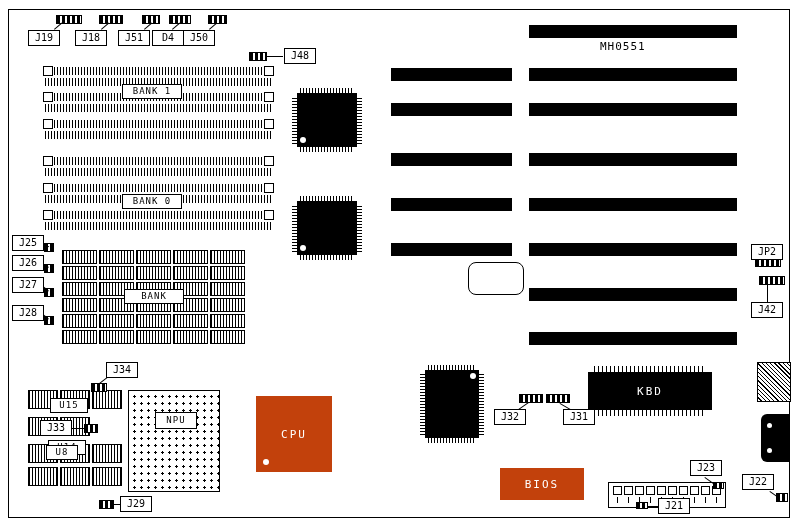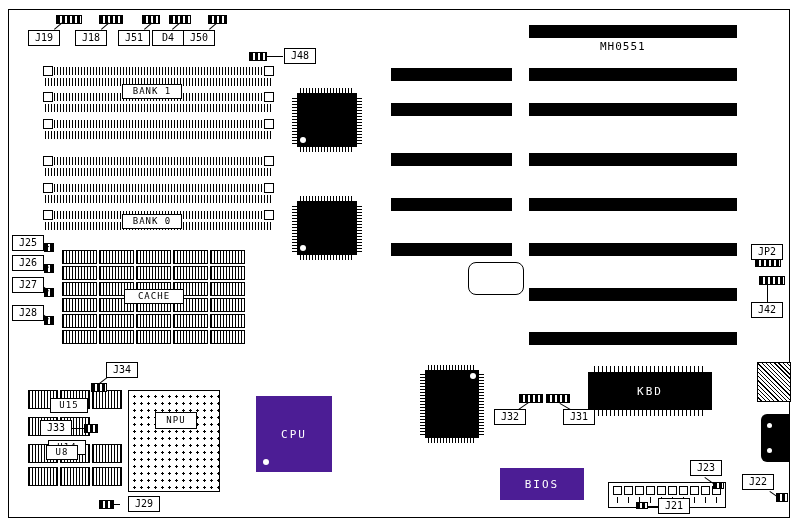--- a/index.html
+++ b/index.html
@@ -29,21 +29,21 @@
            background:repeating-linear-gradient(90deg,#000 0 1px,transparent 1px 3px)}
   .qfp .pl{position:absolute;top:8px;bottom:8px;left:0;width:5px;
            background:repeating-linear-gradient(0deg,#000 0 1px,transparent 1px 3px)}
   .qfp .pr{position:absolute;top:8px;bottom:8px;right:0;width:5px;
            background:repeating-linear-gradient(0deg,#000 0 1px,transparent 1px 3px)}
   .dot{position:absolute;width:6px;height:6px;border-radius:50%;background:#fff;z-index:3}
   .roundbox{position:absolute;border:1px solid #000;border-radius:8px;background:#fff}
   .npu{position:absolute;border:1px solid #000;
        background-image:radial-gradient(#000 1px,transparent 1.3px);
        background-size:7px 7px;background-position:2px 2px}
-  .blk{position:absolute;background:#4c1d95;color:#fff;display:flex;align-items:center;
+  .blk{position:absolute;background:#c2410c;color:#fff;display:flex;align-items:center;
        justify-content:center;font-size:11px;letter-spacing:2px}
   .kbdwrap{position:absolute}
   .fr{height:6px;margin:0 6px;background:repeating-linear-gradient(90deg,#000 0 1px,transparent 1px 4px)}
   .kbody{height:38px;background:#000;color:#fff;display:flex;align-items:center;justify-content:center;
          font-size:11px;letter-spacing:2px}
   .dipsw{position:absolute;border:1px solid #000;background:#fff}
   .hatch{position:absolute;border:1px solid #000;
          background:repeating-linear-gradient(45deg,#fff 0 2px,#000 2px 3px)}
   .connkb{position:absolute;background:#000;border-radius:6px 0 0 6px}
 </style>
@@ -73,21 +73,21 @@
   <div class="roundbox" style="left:468px;top:262px;width:54px;height:31px"></div>
 
   <div class="simm" style="left:45px;top:66px"></div>
   <div class="simm" style="left:45px;top:92px"></div>
   <div class="simm" style="left:45px;top:119px"></div>
   <div class="simm" style="left:45px;top:156px"></div>
   <div class="simm" style="left:45px;top:183px"></div>
   <div class="simm" style="left:45px;top:210px"></div>
 
   <div class="ovl" style="left:122px;top:84px;width:52px">BANK 1</div>
-  <div class="ovl" style="left:122px;top:214px;width:52px">BANK 0</div>
+  <div class="ovl" style="left:122px;top:194px;width:52px">BANK 0</div>
 
   <div style="position:absolute;left:62px;top:250px;width:185px;height:95px">
       <div style="position: absolute; border: 1px solid rgb(0, 0, 0); background: repeating-linear-gradient(90deg, rgb(0, 0, 0) 0px, rgb(0, 0, 0) 1px, rgb(255, 255, 255) 1px, rgb(255, 255, 255) 3px); left: 0px; top: 0px; width: 33px; height: 12px;"></div>
       <div style="position: absolute; border: 1px solid rgb(0, 0, 0); background: repeating-linear-gradient(90deg, rgb(0, 0, 0) 0px, rgb(0, 0, 0) 1px, rgb(255, 255, 255) 1px, rgb(255, 255, 255) 3px); left: 37px; top: 0px; width: 33px; height: 12px;"></div>
       <div style="position: absolute; border: 1px solid rgb(0, 0, 0); background: repeating-linear-gradient(90deg, rgb(0, 0, 0) 0px, rgb(0, 0, 0) 1px, rgb(255, 255, 255) 1px, rgb(255, 255, 255) 3px); left: 74px; top: 0px; width: 33px; height: 12px;"></div>
       <div style="position: absolute; border: 1px solid rgb(0, 0, 0); background: repeating-linear-gradient(90deg, rgb(0, 0, 0) 0px, rgb(0, 0, 0) 1px, rgb(255, 255, 255) 1px, rgb(255, 255, 255) 3px); left: 111px; top: 0px; width: 33px; height: 12px;"></div>
       <div style="position: absolute; border: 1px solid rgb(0, 0, 0); background: repeating-linear-gradient(90deg, rgb(0, 0, 0) 0px, rgb(0, 0, 0) 1px, rgb(255, 255, 255) 1px, rgb(255, 255, 255) 3px); left: 148px; top: 0px; width: 33px; height: 12px;"></div>
       <div style="position: absolute; border: 1px solid rgb(0, 0, 0); background: repeating-linear-gradient(90deg, rgb(0, 0, 0) 0px, rgb(0, 0, 0) 1px, rgb(255, 255, 255) 1px, rgb(255, 255, 255) 3px); left: 0px; top: 16px; width: 33px; height: 12px;"></div>
       <div style="position: absolute; border: 1px solid rgb(0, 0, 0); background: repeating-linear-gradient(90deg, rgb(0, 0, 0) 0px, rgb(0, 0, 0) 1px, rgb(255, 255, 255) 1px, rgb(255, 255, 255) 3px); left: 37px; top: 16px; width: 33px; height: 12px;"></div>
       <div style="position: absolute; border: 1px solid rgb(0, 0, 0); background: repeating-linear-gradient(90deg, rgb(0, 0, 0) 0px, rgb(0, 0, 0) 1px, rgb(255, 255, 255) 1px, rgb(255, 255, 255) 3px); left: 74px; top: 16px; width: 33px; height: 12px;"></div>
@@ -107,21 +107,21 @@
       <div style="position: absolute; border: 1px solid rgb(0, 0, 0); background: repeating-linear-gradient(90deg, rgb(0, 0, 0) 0px, rgb(0, 0, 0) 1px, rgb(255, 255, 255) 1px, rgb(255, 255, 255) 3px); left: 37px; top: 64px; width: 33px; height: 12px;"></div>
       <div style="position: absolute; border: 1px solid rgb(0, 0, 0); background: repeating-linear-gradient(90deg, rgb(0, 0, 0) 0px, rgb(0, 0, 0) 1px, rgb(255, 255, 255) 1px, rgb(255, 255, 255) 3px); left: 74px; top: 64px; width: 33px; height: 12px;"></div>
       <div style="position: absolute; border: 1px solid rgb(0, 0, 0); background: repeating-linear-gradient(90deg, rgb(0, 0, 0) 0px, rgb(0, 0, 0) 1px, rgb(255, 255, 255) 1px, rgb(255, 255, 255) 3px); left: 111px; top: 64px; width: 33px; height: 12px;"></div>
       <div style="position: absolute; border: 1px solid rgb(0, 0, 0); background: repeating-linear-gradient(90deg, rgb(0, 0, 0) 0px, rgb(0, 0, 0) 1px, rgb(255, 255, 255) 1px, rgb(255, 255, 255) 3px); left: 148px; top: 64px; width: 33px; height: 12px;"></div>
       <div style="position: absolute; border: 1px solid rgb(0, 0, 0); background: repeating-linear-gradient(90deg, rgb(0, 0, 0) 0px, rgb(0, 0, 0) 1px, rgb(255, 255, 255) 1px, rgb(255, 255, 255) 3px); left: 0px; top: 80px; width: 33px; height: 12px;"></div>
       <div style="position: absolute; border: 1px solid rgb(0, 0, 0); background: repeating-linear-gradient(90deg, rgb(0, 0, 0) 0px, rgb(0, 0, 0) 1px, rgb(255, 255, 255) 1px, rgb(255, 255, 255) 3px); left: 37px; top: 80px; width: 33px; height: 12px;"></div>
       <div style="position: absolute; border: 1px solid rgb(0, 0, 0); background: repeating-linear-gradient(90deg, rgb(0, 0, 0) 0px, rgb(0, 0, 0) 1px, rgb(255, 255, 255) 1px, rgb(255, 255, 255) 3px); left: 74px; top: 80px; width: 33px; height: 12px;"></div>
       <div style="position: absolute; border: 1px solid rgb(0, 0, 0); background: repeating-linear-gradient(90deg, rgb(0, 0, 0) 0px, rgb(0, 0, 0) 1px, rgb(255, 255, 255) 1px, rgb(255, 255, 255) 3px); left: 111px; top: 80px; width: 33px; height: 12px;"></div>
       <div style="position: absolute; border: 1px solid rgb(0, 0, 0); background: repeating-linear-gradient(90deg, rgb(0, 0, 0) 0px, rgb(0, 0, 0) 1px, rgb(255, 255, 255) 1px, rgb(255, 255, 255) 3px); left: 148px; top: 80px; width: 33px; height: 12px;"></div>
     </div>
-  <div class="ovl" style="left:124px;top:289px;width:52px">CACHE</div>
+  <div class="ovl" style="left:124px;top:289px;width:52px">BANK</div>
 
   <div class="qfp" style="left:292px;top:88px;width:70px;height:64px">
     <div class="pt"></div>
     <div class="pb"></div>
     <div class="pl"></div>
     <div class="pr"></div>
     <div class="body"></div>
     <div class="dot" style="left:8px;bottom:9px"></div>
   </div>
   <div class="qfp" style="left:292px;top:196px;width:70px;height:64px">
@@ -239,21 +239,21 @@
   <div class="callout" style="left:183px;top:30px">J50</div>
   <div class="callout" style="left:284px;top:48px">J48</div>
   <div class="callout" style="left:12px;top:235px">J25</div>
   <div class="callout" style="left:12px;top:255px">J26</div>
   <div class="callout" style="left:12px;top:277px">J27</div>
   <div class="callout" style="left:12px;top:305px">J28</div>
   <div class="callout" style="left:751px;top:244px">JP2</div>
   <div class="callout" style="left:751px;top:302px">J42</div>
   <div class="callout" style="left:106px;top:362px">J34</div>
   <div class="callout" style="left:40px;top:420px">J33</div>
-  <div class="callout" style="left:128px;top:496px">J29</div>
+  <div class="callout" style="left:120px;top:496px">J29</div>
   <div class="callout" style="left:494px;top:409px">J32</div>
   <div class="callout" style="left:563px;top:409px">J31</div>
   <div class="callout" style="left:690px;top:460px">J23</div>
   <div class="callout" style="left:742px;top:474px">J22</div>
   <div class="callout" style="left:658px;top:498px">J21</div>
 
   <div class="ovl" style="left:50px;top:398px;width:30px">U15</div>
   <div class="ovl" style="left:48px;top:440px;width:30px">U14</div>
   <div class="ovl" style="left:46px;top:445px;width:24px">U8</div>
 <div style="position: absolute; border: 1px solid rgb(0, 0, 0); background: repeating-linear-gradient(90deg, rgb(0, 0, 0) 0px, rgb(0, 0, 0) 1px, rgb(255, 255, 255) 1px, rgb(255, 255, 255) 3px); left: 28px; top: 390px; width: 28px; height: 17px;"></div>

